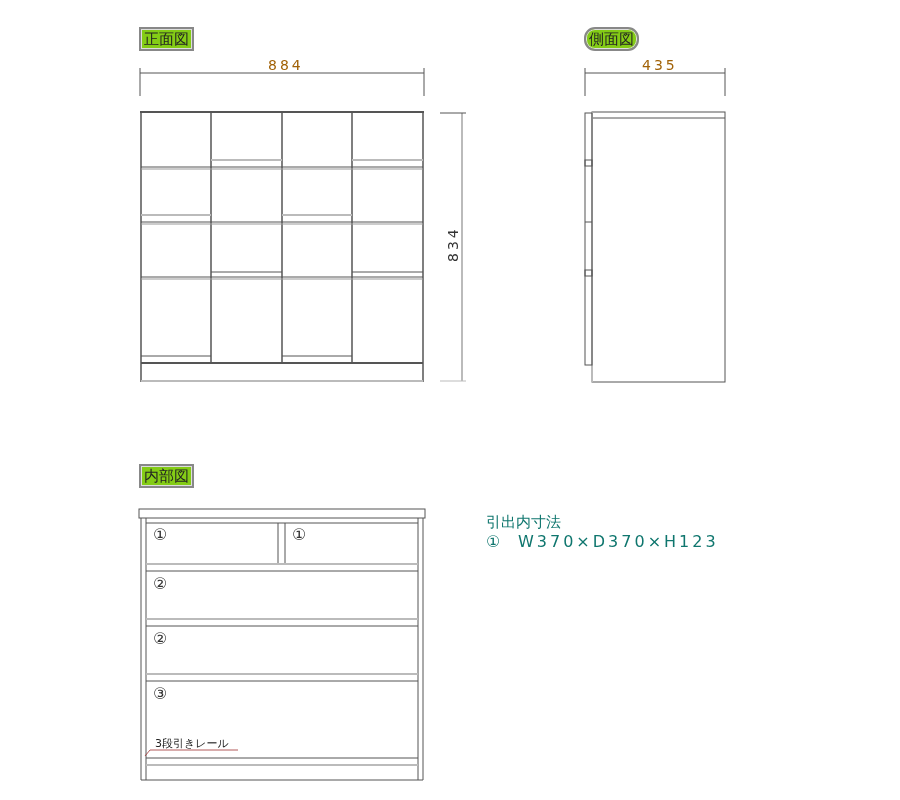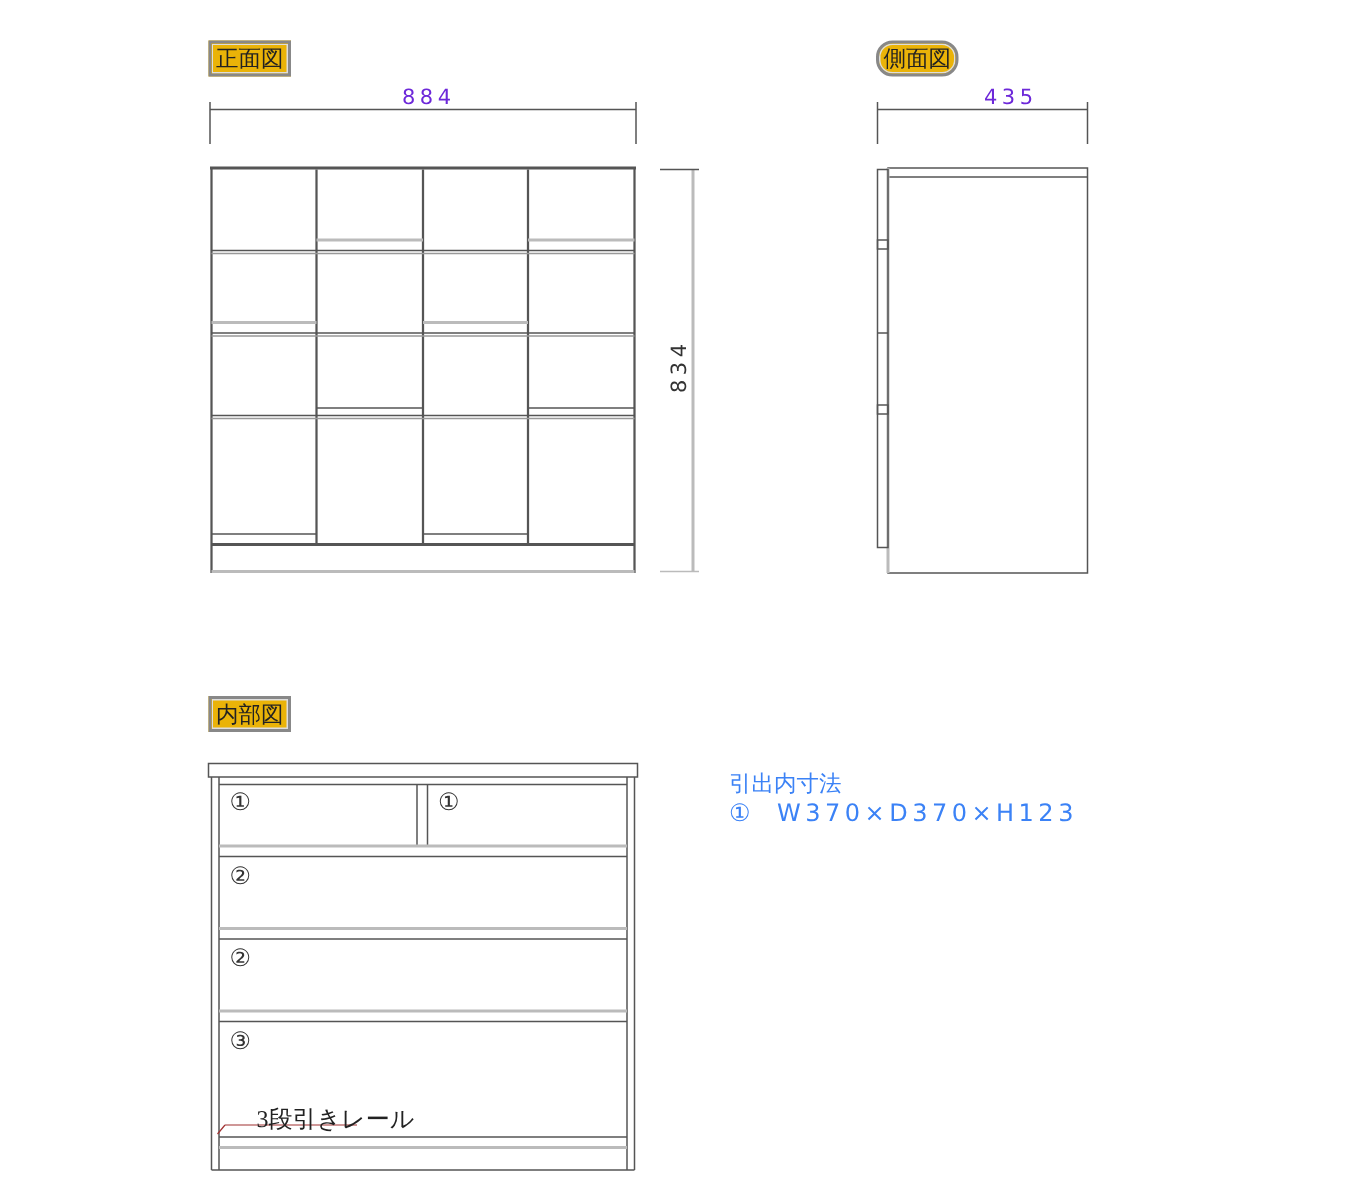--- a/index.html
+++ b/index.html
@@ -1,26 +1,26 @@
 <!DOCTYPE html>
 <html><head>
 <meta charset="utf-8">
 <style>
   html,body{margin:0;padding:0;background:#fff;}
   body{width:900px;height:800px;position:relative;overflow:hidden;font-family:"DejaVu Sans",sans-serif;color:#222;}
-  .label-box{position:absolute;border:2px solid #888;background:#eab308;font-size:15px;padding:1px 3px;line-height:18px;box-shadow:inset 0 0 0 1px #ddd;text-align:right;}
-  .dim{position:absolute;font-size:14px;letter-spacing:3px;color:#6d28d9;}
+  .label-box{position:absolute;border:2px solid #888;background:#84cc16;font-size:15px;padding:1px 3px;line-height:18px;box-shadow:inset 0 0 0 1px #ddd;text-align:right;}
+  .dim{position:absolute;font-size:14px;letter-spacing:3px;color:#a16207;}
   .dim-v{position:absolute;font-size:14px;letter-spacing:3px;color:#333;transform:rotate(-90deg);transform-origin:left top;}
   svg{position:absolute;left:0;top:0;}
   .circ{position:absolute;font-size:16px;color:#333;}
-  .spec{position:absolute;left:486px;top:512px;font-size:16px;line-height:20px;color:#3b82f6;}
+  .spec{position:absolute;left:486px;top:512px;font-size:16px;line-height:20px;color:#0f766e;}
   .spec .title{font-size:15px;}
   .spec .row{letter-spacing:3px;white-space:nowrap;}
   .spec .row span.n{display:inline-block;width:32px;letter-spacing:0;}
-  .rail{position:absolute;left:171px;top:736px;font-size:16px;color:#222;font-family:Liberation Serif, serif;}
+  .rail{position:absolute;left:155px;top:736px;font-size:11px;color:#222;}
 </style>
 </head>
 <body>
 
 <svg width="900" height="800">
   <g stroke="#555" stroke-width="1" fill="none">
 
     <line x1="140" y1="73" x2="424" y2="73"></line>
     <line x1="140" y1="68" x2="140" y2="96"></line>
     <line x1="424" y1="68" x2="424" y2="96"></line>
@@ -88,21 +88,21 @@
     <line x1="150" y1="750" x2="238" y2="750" stroke="#a03030" stroke-width="0.8"></line>
     <line x1="150" y1="750" x2="145" y2="756" stroke="#a03030" stroke-width="0.8"></line>
   </g>
 </svg>
 
 <div class="label-box" style="left:139px;top:27px;">正面図</div>
 <div class="dim" style="left:268px;top:57px;">884</div>
 <div class="dim-v" style="left:445px;top:262px;">834</div>
 
 <div class="label-box" style="left:584px;top:27px;border-radius:11px;">側面図</div>
-<div class="dim" style="left:656px;top:57px;">435</div>
+<div class="dim" style="left:642px;top:57px;">435</div>
 
 <div class="label-box" style="left:139px;top:464px;">内部図</div>
 
 <div class="circ" style="left:153px;top:525px;">①</div>
 <div class="circ" style="left:292px;top:525px;">①</div>
 <div class="circ" style="left:153px;top:574px;">②</div>
 <div class="circ" style="left:153px;top:629px;">②</div>
 <div class="circ" style="left:153px;top:684px;">③</div>
 
 <div class="rail">3段引きレール</div>

